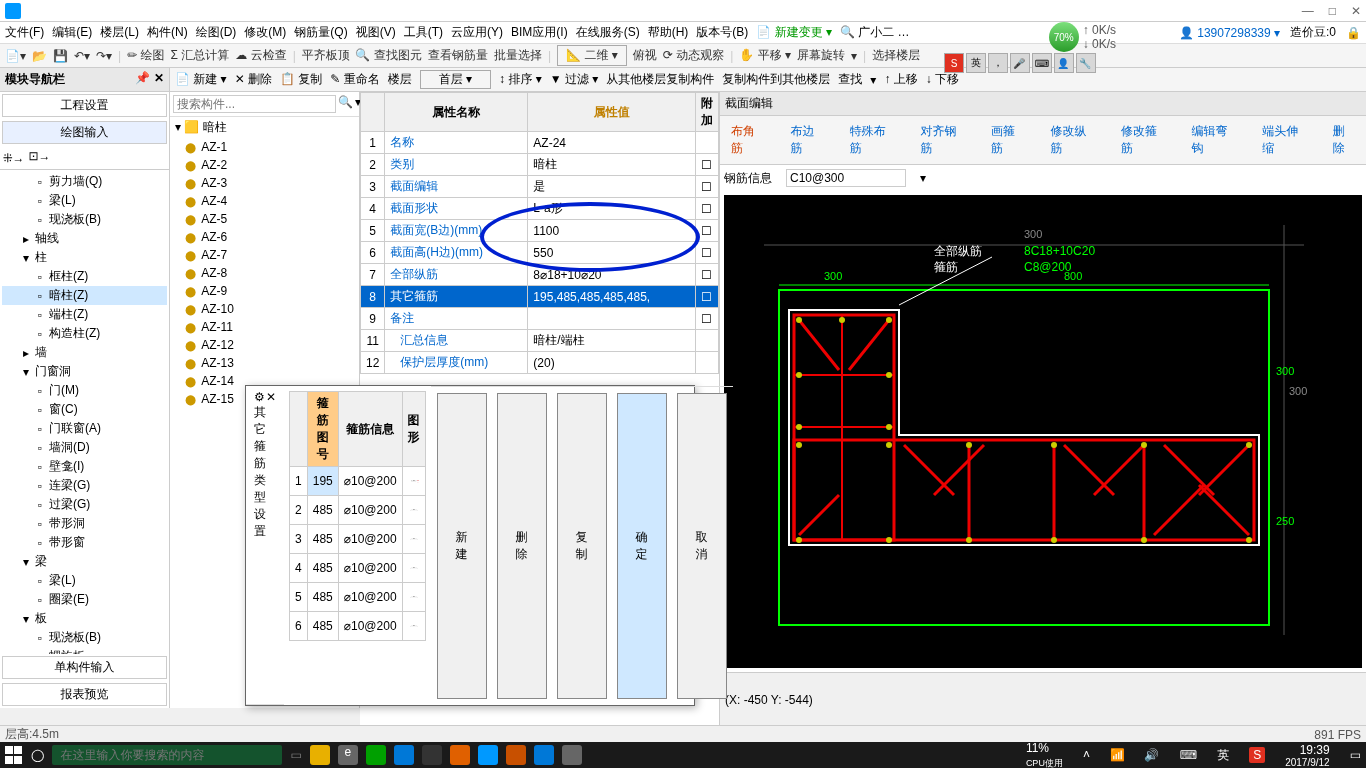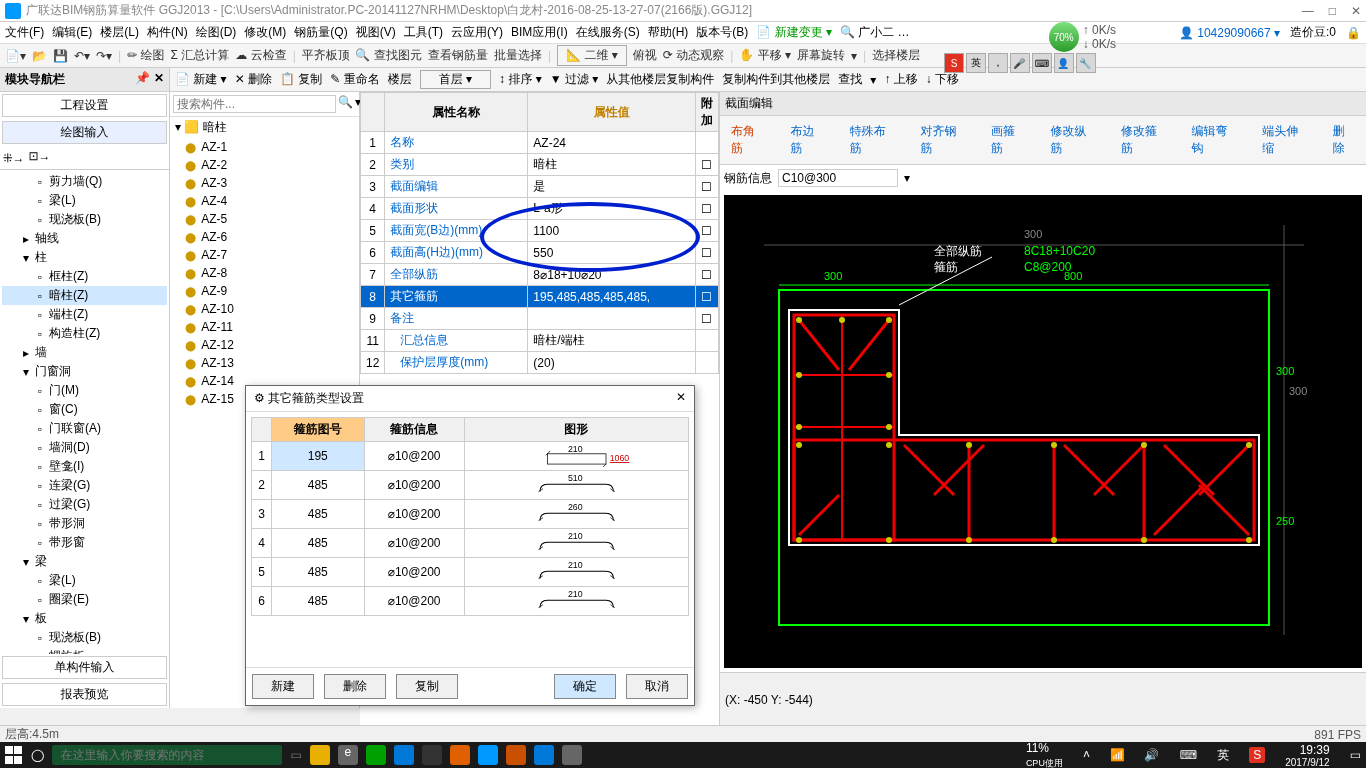--- a/index.html
+++ b/index.html
@@ -38,26 +38,26 @@
   .prop-table .colval { color: #000; }
   .prop-table tr.hl td { background: #0066cc; color: #fff; }
   .prop-table td.hdr { text-align: center; width: 20px; }
   .valcol { color: #c08000; text-align: center; }
   .checkcol { width: 18px; text-align: center; }
   .blue-link { color: #0066cc; }
   .section-panel { flex: 1; background: #fff; display: flex; flex-direction: column; position: relative; }
   .section-tabs { display: flex; gap: 12px; padding: 4px; background: #f5f5f5; border-bottom: 1px solid #ccc; }
   .section-tabs .tab { padding: 2px 6px; color: #0066cc; cursor: pointer; border: 1px solid transparent; }
   .section-tabs .tab.active { color: #d04000; }
-  .rebar-info { display: flex; gap: 6px; padding: 4px; align-items: center; }
+  .rebar-info { display: flex; gap: 14px; padding: 4px; align-items: center; }
   .rebar-info input { border: 1px solid #ccc; padding: 1px 3px; width: 120px; }
   .canvas-area { flex: 1; background: #000; margin: 4px; position: relative; overflow: hidden; }
   .coord-bar { padding: 20px 5px; background: #f0f0f0; border-top: 1px solid #ccc; display:flex; justify-content: space-between; }
 
-  .dialog { position: absolute; left: 245px; top: 385px; width: 450px; height: 321px; background: #fff; border: 1px solid #666; box-shadow: 2px 2px 8px rgba(0,0,0,0.3); z-index: 100; display: flex; flex-direction: column; }
+  .dialog { position: absolute; left: 245px; top: 385px; width: 450px; height: 321px; background: #fff; border: 1px solid #666; box-shadow: 2px 2px 8px rgba(0,0,0,0.3); z-index: 100; display: flex; flex-direction: row; }
   .dialog-title { background: #fff; padding: 4px 8px; display: flex; justify-content: space-between; border-bottom: 1px solid #ddd; }
   .dialog-body { flex: 1; padding: 5px; }
   .dialog-body table { width: 100%; border-collapse: collapse; }
   .dialog-body th, .dialog-body td { border: 1px solid #ccc; padding: 3px 5px; text-align: center; height: 24px; }
   .dialog-body th { background: #f0f0f0; }
   .dialog-body th.sel { background: #ffcc88; }
   .dialog-body td.sel { background: #cfe8ff; }
   .dialog-body .stirrup { position: relative; height: 22px; }
   .stirrup svg { width: 100%; height: 22px; }
   .dialog-buttons { display: flex; gap: 10px; padding: 6px; border-top: 1px solid #ddd; }
@@ -86,21 +86,20 @@
   .svg-text { fill: #0f0; font-size: 12px; }
   .svg-text-white { fill: #fff; font-size: 12px; }
   .svg-dim { fill: #0f0; font-size: 11px; }
   .svg-ruler { fill: #888; font-size: 11px; }
 </style>
 </head>
 <body>
 
 <div class="titlebar">
   <div class="icon"></div>
-  <span>广联达BIM钢筋算量软件 GGJ2013 - [C:\Users\Administrator.PC-20141127NRHM\Desktop\白龙村-2016-08-25-13-27-07(2166版).GGJ12]</span>
   <div class="wincontrols">
     <span>—</span>
     <span>□</span>
     <span>✕</span>
   </div>
 </div>
 
 <div class="float-indicator">
   <div class="circle">70%</div>
   <div>
@@ -129,21 +128,21 @@
   <span class="menu-item">视图(V)</span>
   <span class="menu-item">工具(T)</span>
   <span class="menu-item">云应用(Y)</span>
   <span class="menu-item">BIM应用(I)</span>
   <span class="menu-item">在线服务(S)</span>
   <span class="menu-item">帮助(H)</span>
   <span class="menu-item">版本号(B)</span>
   <span style="color:#090">📄 <span>新建变更</span> ▾</span>
   <span>🔍 <span>广小二</span> …</span>
   <div class="right">
-    <span style="color:#06c">👤 <span>10429090667</span> ▾</span>
+    <span style="color:#06c">👤 <span>13907298339</span> ▾</span>
     <span>造价豆:0</span>
     <span>🔒</span>
   </div>
 </div>
 
 <div class="toolbar">
   <span>📄▾</span>
   <span>📂</span>
   <span>💾</span>
   <span>↶▾</span>

